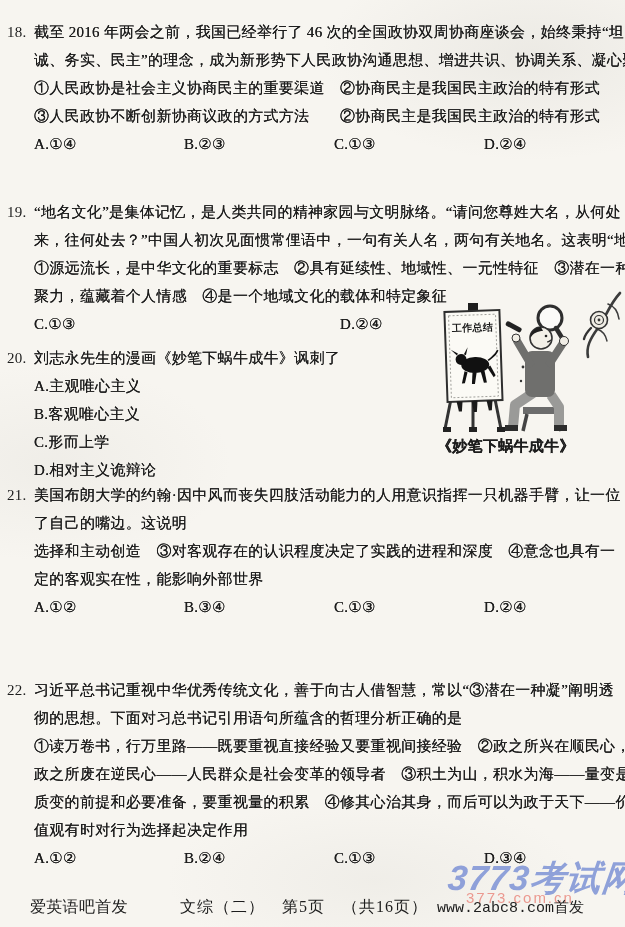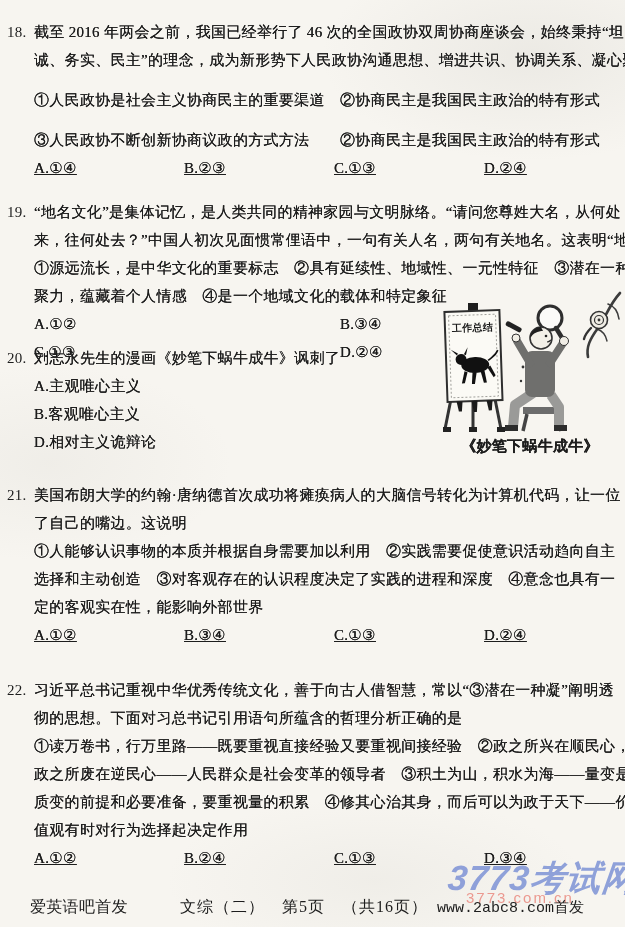--- a/index.html
+++ b/index.html
@@ -14,29 +14,29 @@
       #f7f5f0;
     font-family:"Liberation Serif", serif;
     color:#1d1d1d;
     font-size:15px;
     letter-spacing:.3px;
     overflow:hidden;
   }
   .q{position:absolute;left:0;width:625px;padding-left:34px;box-sizing:border-box;}
   .qnum{position:absolute;left:7px;top:0;line-height:28px;}
   .line{line-height:28px;white-space:nowrap;text-shadow:0 0 .4px currentColor;}
-  .twocol .colL{display:inline-block;width:306px;margin-top:12px;}
-  .optrow span{display:inline-block;width:150px;line-height:28px;text-decoration:underline;}
+  .twocol .colL{display:inline-block;width:306px;}
+  .optrow span{display:inline-block;width:150px;line-height:28px;}
   .optrow span:last-child{width:auto;}
   .optpair span.colL{display:inline-block;width:306px;}
   .optstack .line{line-height:28px;}
   .cartoon{position:absolute;left:437px;top:291px;width:186px;}
   .cartoon-caption{
     position:absolute;left:437px;top:434px;width:186px;
-    text-align:center;font-weight:bold;font-size:15px;line-height:24px;
+    font-weight:bold;font-size:15px;line-height:24px;
     text-shadow:0 0 .4px currentColor;
   }
   .footer-left{position:absolute;left:30px;top:897px;font-size:16px;}
   .footer-center{position:absolute;left:180px;top:897px;font-size:16px;letter-spacing:1px;text-align:right;}
   .footer-right{position:absolute;left:437px;top:898px;font-size:15px;font-family:"Liberation Mono",monospace;letter-spacing:0;}
   .wm-main{
     position:absolute;left:448px;top:855px;
     font-family:"Liberation Sans",sans-serif;
     font-weight:bold;font-style:italic;
     font-size:35px;letter-spacing:1px;
@@ -70,32 +70,30 @@
     </div>
   </div>
 
   <div class="q" style="top:198px">
     <span class="qnum">19.</span>
     <div class="line">“地名文化”是集体记忆，是人类共同的精神家园与文明脉络。“请问您尊姓大名，从何处</div>
     <div class="line">来，往何处去？”中国人初次见面惯常俚语中，一句有关人名，两句有关地名。这表明“地名”</div>
     <div class="line">①源远流长，是中华文化的重要标志　②具有延续性、地域性、一元性特征　③潜在一种凝</div>
     <div class="line">聚力，蕴藏着个人情感　④是一个地域文化的载体和特定象征</div>
     <div class="line optpair">
-      <span class="colL">A.①②</span><span>B.③④</span>
-    </div>
-    <div class="line optpair">
       <span class="colL">C.①③</span><span>D.②④</span>
     </div>
   </div>
 
   <div class="q optstack" style="top:344px">
     <span class="qnum">20.</span>
     <div class="line">刘志永先生的漫画《妙笔下蜗牛成牛》讽刺了</div>
     <div class="line">A.主观唯心主义</div>
     <div class="line">B.客观唯心主义</div>
+    <div class="line">C.形而上学</div>
     <div class="line">D.相对主义诡辩论</div>
   </div>
 
   <div class="cartoon">
     <svg width="186" height="142" viewBox="0 0 186 142">
 
       <g>
         <path d="M183 2 C172 14 169 26 161 37 C153 48 149 56 151 66" stroke="#3c3c3c" fill="none" stroke-width="2.6" stroke-linecap="round"></path>
         <path d="M171 13 C177 15 181 21 182 28" stroke="#3c3c3c" fill="none" stroke-width="1.6" stroke-linecap="round"></path>
         <path d="M160 38 C166 40 169 45 170 50" stroke="#3c3c3c" fill="none" stroke-width="1.4" stroke-linecap="round"></path>
@@ -174,23 +172,22 @@
 
         <circle cx="86" cy="76" r="1.4" fill="#333"></circle>
         <circle cx="84" cy="90" r="1.2" fill="#333"></circle>
       </g>
     </svg>
   </div>
   <div class="cartoon-caption">《妙笔下蜗牛成牛》</div>
 
   <div class="q" style="top:481px">
     <span class="qnum">21.</span>
-    <div class="line">美国布朗大学的约翰·唐纳德首次成功将瘫痪病人的大脑信号转化为计算机代码，让一位</div>
+    <div class="line">美国布朗大学的约翰·因中风而丧失四肢活动能力的人用意识指挥一只机器手臂，让一位</div>
     <div class="line">了自己的嘴边。这说明</div>
-    <div class="line">①人能够认识事物的本质并根据自身需要加以利用　②实践需要促使意识活动趋向自主</div>
     <div class="line">选择和主动创造　③对客观存在的认识程度决定了实践的进程和深度　④意念也具有一</div>
     <div class="line">定的客观实在性，能影响外部世界</div>
     <div class="line optrow">
       <span>A.①②</span><span>B.③④</span><span>C.①③</span><span>D.②④</span>
     </div>
   </div>
 
   <div class="q" style="top:676px">
     <span class="qnum">22.</span>
     <div class="line">习近平总书记重视中华优秀传统文化，善于向古人借智慧，常以“③潜在一种凝”阐明透</div>

